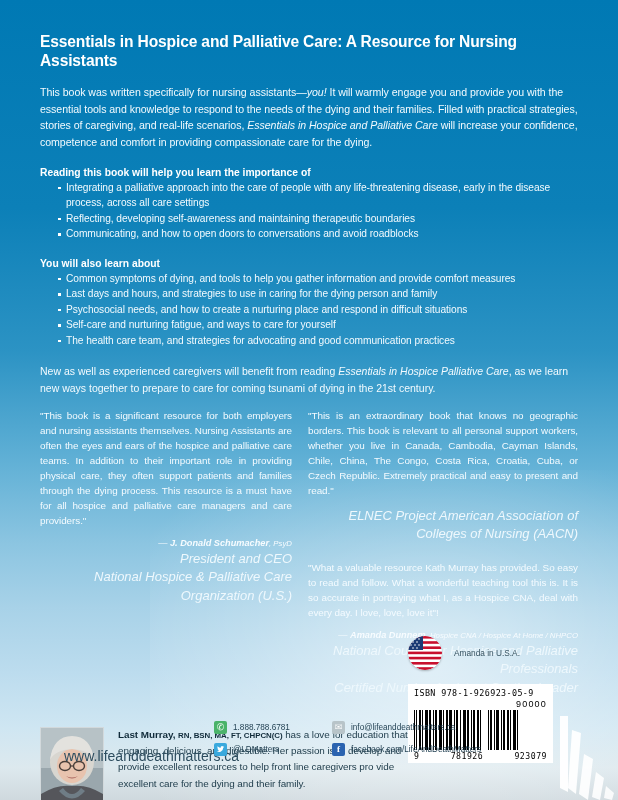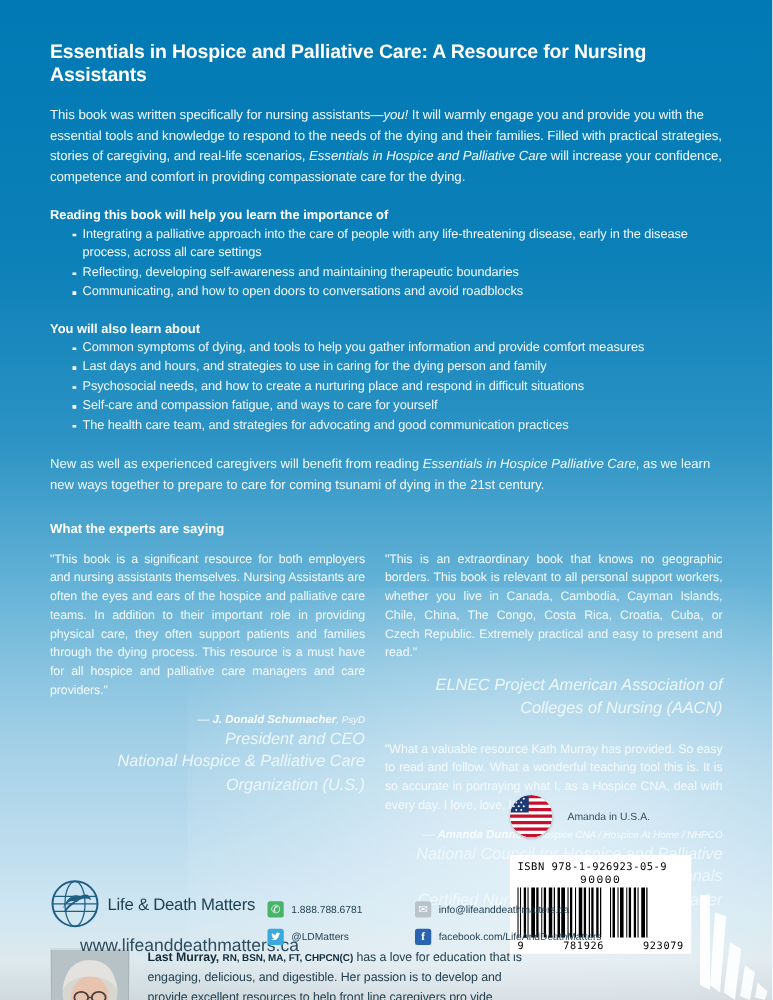--- a/index.html
+++ b/index.html
@@ -248,24 +248,24 @@
     box-sizing: border-box;
   }
   .isbn-line {
     font-family: "DejaVu Sans Mono", monospace;
     font-size: 8.4px;
     color: #000;
     letter-spacing: 0.4px;
     white-space: nowrap;
   }
   .code5 {
-    font-family: Liberation Mono, monospace;
+    font-family: Liberation Sans, sans-serif;
     font-size: 9px;
     color: #000;
-    text-align: center;
+    text-align: right;
     letter-spacing: 1.2px;
     margin-top: 1px;
   }
   .bars { display: flex; align-items: flex-end; height: 40px; margin-top: 1px; }
   .bars .grp { display: flex; align-items: flex-end; height: 100%; }
   .bars .sep { width: 7px; }
   .bar { background: #000; height: 100%; }
   .digits {
     font-family: "DejaVu Sans Mono", monospace;
     font-size: 8.2px;
@@ -302,27 +302,26 @@
       <li>Integrating a palliative approach into the care of people with any life-threatening disease, early in the disease process, across all care settings</li>
       <li>Reflecting, developing self-awareness and maintaining therapeutic boundaries</li>
       <li>Communicating, and how to open doors to conversations and avoid roadblocks</li>
     </ul>
 
     <div class="sec-head">You will also learn about</div>
     <ul class="blist">
       <li>Common symptoms of dying, and tools to help you gather information and provide comfort measures</li>
       <li>Last days and hours, and strategies to use in caring for the dying person and family</li>
       <li>Psychosocial needs, and how to create a nurturing place and respond in difficult situations</li>
-      <li>Self-care and compassion fatigue, and ways to care for yourself</li>
+      <li>Self-care and nurturing fatigue, and ways to care for yourself</li>
       <li>The health care team, and strategies for advocating and good communication practices</li>
     </ul>
 
     <p class="closing"><span>New as well as experienced caregivers will benefit from reading </span><span class="it">Essentials in Hospice Palliative Care</span><span>, as we learn new ways together to prepare to care for coming tsunami of dying in the 21st century.</span></p>
 
-    <div class="experts-head">What the experts are saying</div>
 
     <div class="quotes">
       <div class="qcol left">
         <div class="qblock">
           <p class="quote-text">"This book is a significant resource for both employers and nursing assistants themselves. Nursing Assistants are often the eyes and ears of the hospice and palliative care teams. In addition to their important role in providing physical care, they often support patients and families through the dying process. This resource is a must have for all hospice and palliative care managers and care providers."</p>
           <div class="attr">
             <div class="l1">— <b>J. Donald Schumacher</b><span class="sm">, PsyD</span></div>
             <span class="l2">President and CEO</span>
             <span class="l3">National Hospice &amp; Palliative Care Organization (U.S.)</span>
           </div>
@@ -479,30 +478,20 @@
       <div class="digits">
         <span>9</span>
         <span>781926</span>
         <span>923079</span>
       </div>
     </div>
   </div>
 
   <div class="footer">
     <div class="brand">
-      <div class="brand-row">
-        <svg width="40" height="40" viewBox="0 0 40 40">
-          <circle cx="20" cy="20" r="18" fill="none" stroke="#1f5f86" stroke-width="1.6"></circle>
-          <ellipse cx="20" cy="20" rx="8" ry="18" fill="none" stroke="#1f5f86" stroke-width="1"></ellipse>
-          <path d="M3 14 H37 M2.6 26 H37.4 M2 20 H38" stroke="#1f5f86" stroke-width="1" fill="none"></path>
-          <path d="M10 24 Q16 10 24 14 Q31 10 33 17 Q26 14 21 19 Q16 15 10 24 Z" fill="#1f5f86"></path>
-          <path d="M12 26 Q16 20 20 19" stroke="#1f5f86" stroke-width="1.5" fill="none"></path>
-        </svg>
-        <span class="brand-name">Life &amp; Death Matters</span>
-      </div>
       <div class="brand-url">www.lifeanddeathmatters.ca</div>
     </div>
 
     <div class="contacts">
       <div class="contact">
         <span class="sq-icon" style="background:#4ab36a">✆</span>
         <span class="ctext">1.888.788.6781</span>
       </div>
       <div class="contact">
         <span class="sq-icon" style="background:#b8c4c9">✉</span>

